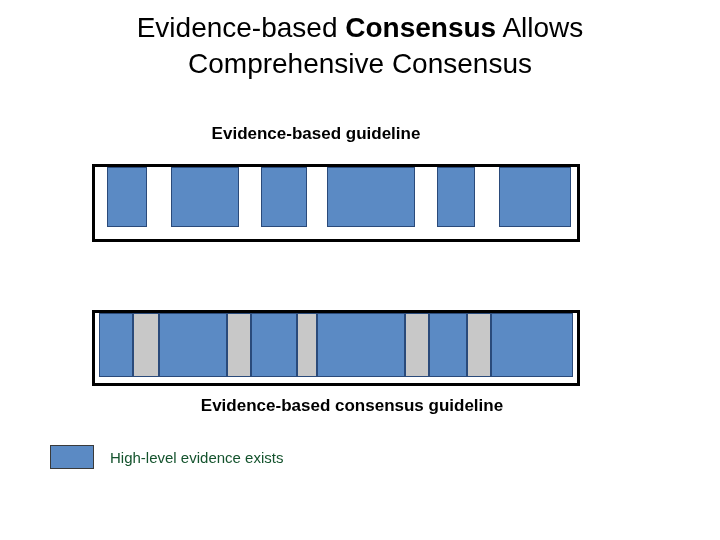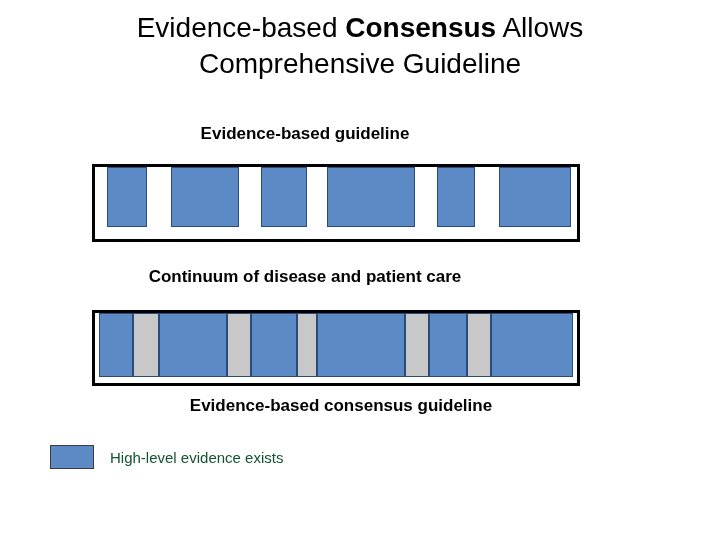--- a/index.html
+++ b/index.html
@@ -34,21 +34,21 @@
   .title .bold {
     font-weight: bold;
   }
   .caption {
     position: absolute;
     text-align: center;
     font-weight: bold;
     font-size: 17px;
     color: #000;
     width: 100%;
-    left: 5px;
+    left: 16px;
   }
   .cap-top { top: 124px; }
   .cap-mid { top: 267px; }
   .cap-bot { top: 396px; padding-left: 36px; }
 
   .bar-frame {
     position: absolute;
     border: 3px solid #000;
     background: #ffffff;
     box-sizing: border-box;
@@ -111,35 +111,34 @@
     font-weight: normal;
   }
 </style>
 </head>
 <body>
 
 <div class="slide">
 
   <div class="title">
     <span>Evidence-based </span><span class="bold">Consensus</span><span> Allows</span><br>
-    <span>Comprehensive Guideline</span>
+    <span>Comprehensive Consensus</span>
   </div>
 
   <div class="caption cap-top">Evidence-based guideline</div>
 
   <div class="bar-frame bar-top" id="top-bar">
       <div class="seg blue" style="left: 12px; width: 40px; top: 0px; height: 60px;"></div>
       <div class="seg blue" style="left: 76px; width: 68px; top: 0px; height: 60px;"></div>
       <div class="seg blue" style="left: 166px; width: 46px; top: 0px; height: 60px;"></div>
       <div class="seg blue" style="left: 232px; width: 88px; top: 0px; height: 60px;"></div>
       <div class="seg blue" style="left: 342px; width: 38px; top: 0px; height: 60px;"></div>
       <div class="seg blue" style="left: 404px; width: 72px; top: 0px; height: 60px;"></div>
     </div>
 
-  <div class="caption cap-mid">Continuum of disease and patient care</div>
 
   <div class="bar-frame bar-bottom" id="bottom-bar">
       <div class="seg blue" style="left: 4px; width: 34px; top: 0px; height: 64px;"></div>
       <div class="seg gray" style="left: 38px; width: 26px; top: 0px; height: 64px;"></div>
       <div class="seg blue" style="left: 64px; width: 68px; top: 0px; height: 64px;"></div>
       <div class="seg gray" style="left: 132px; width: 24px; top: 0px; height: 64px;"></div>
       <div class="seg blue" style="left: 156px; width: 46px; top: 0px; height: 64px;"></div>
       <div class="seg gray" style="left: 202px; width: 20px; top: 0px; height: 64px;"></div>
       <div class="seg blue" style="left: 222px; width: 88px; top: 0px; height: 64px;"></div>
       <div class="seg gray" style="left: 310px; width: 24px; top: 0px; height: 64px;"></div>

